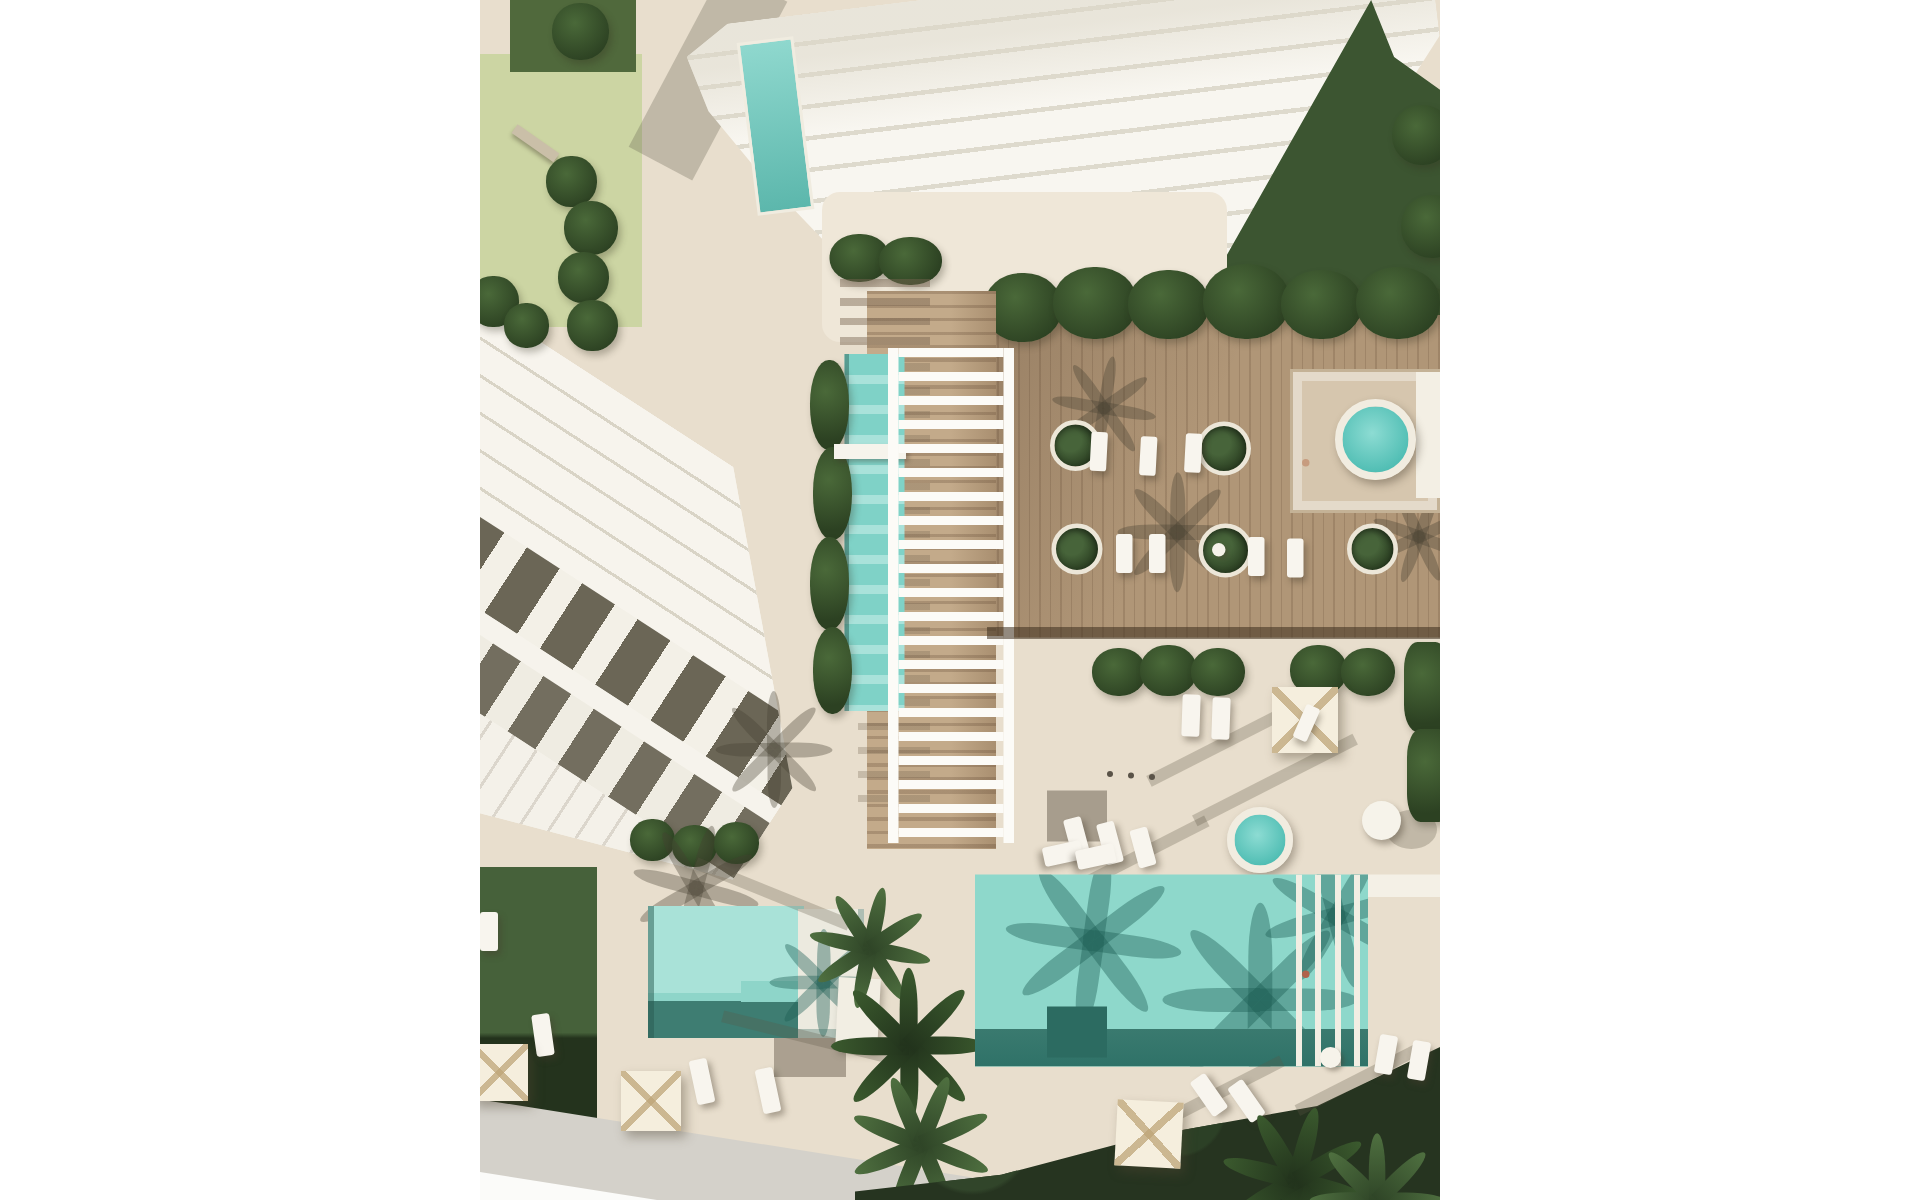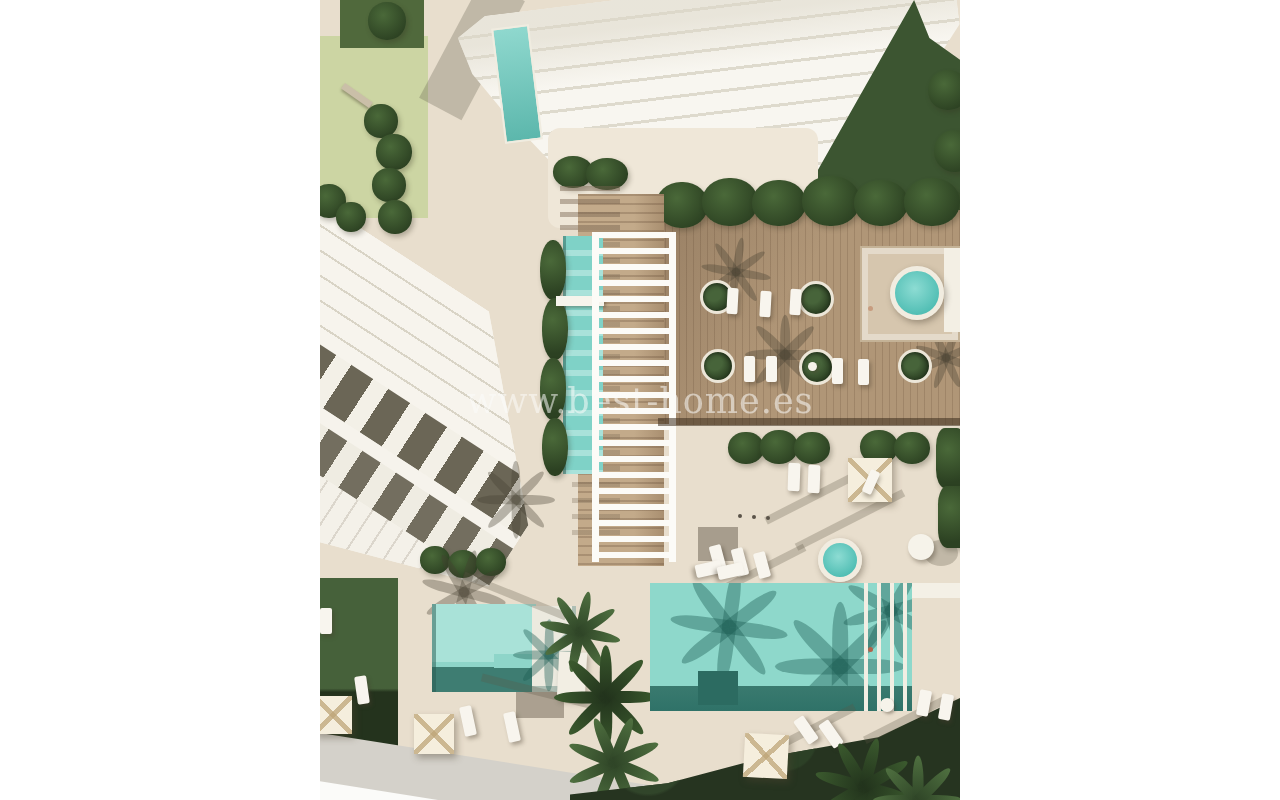--- a/index.html
+++ b/index.html
@@ -350,15 +350,14 @@
     <div class="palm" style="left:556px;top:756px;width:84px;height:84px;">
       <i class="lf" style="--r:0deg"></i>
         <i class="lf" style="--r:45deg"></i>
         <i class="lf" style="--r:135deg"></i>
       <i class="lf" style="--r:180deg"></i>
         <i class="lf" style="--r:225deg"></i>
         <i class="lf" style="--r:270deg"></i>
         <i class="lf" style="--r:315deg"></i>
     </div>
 
-    <div class="watermark">www.best-home.es</div>
   </div>
 </div>
 
 </body></html>

